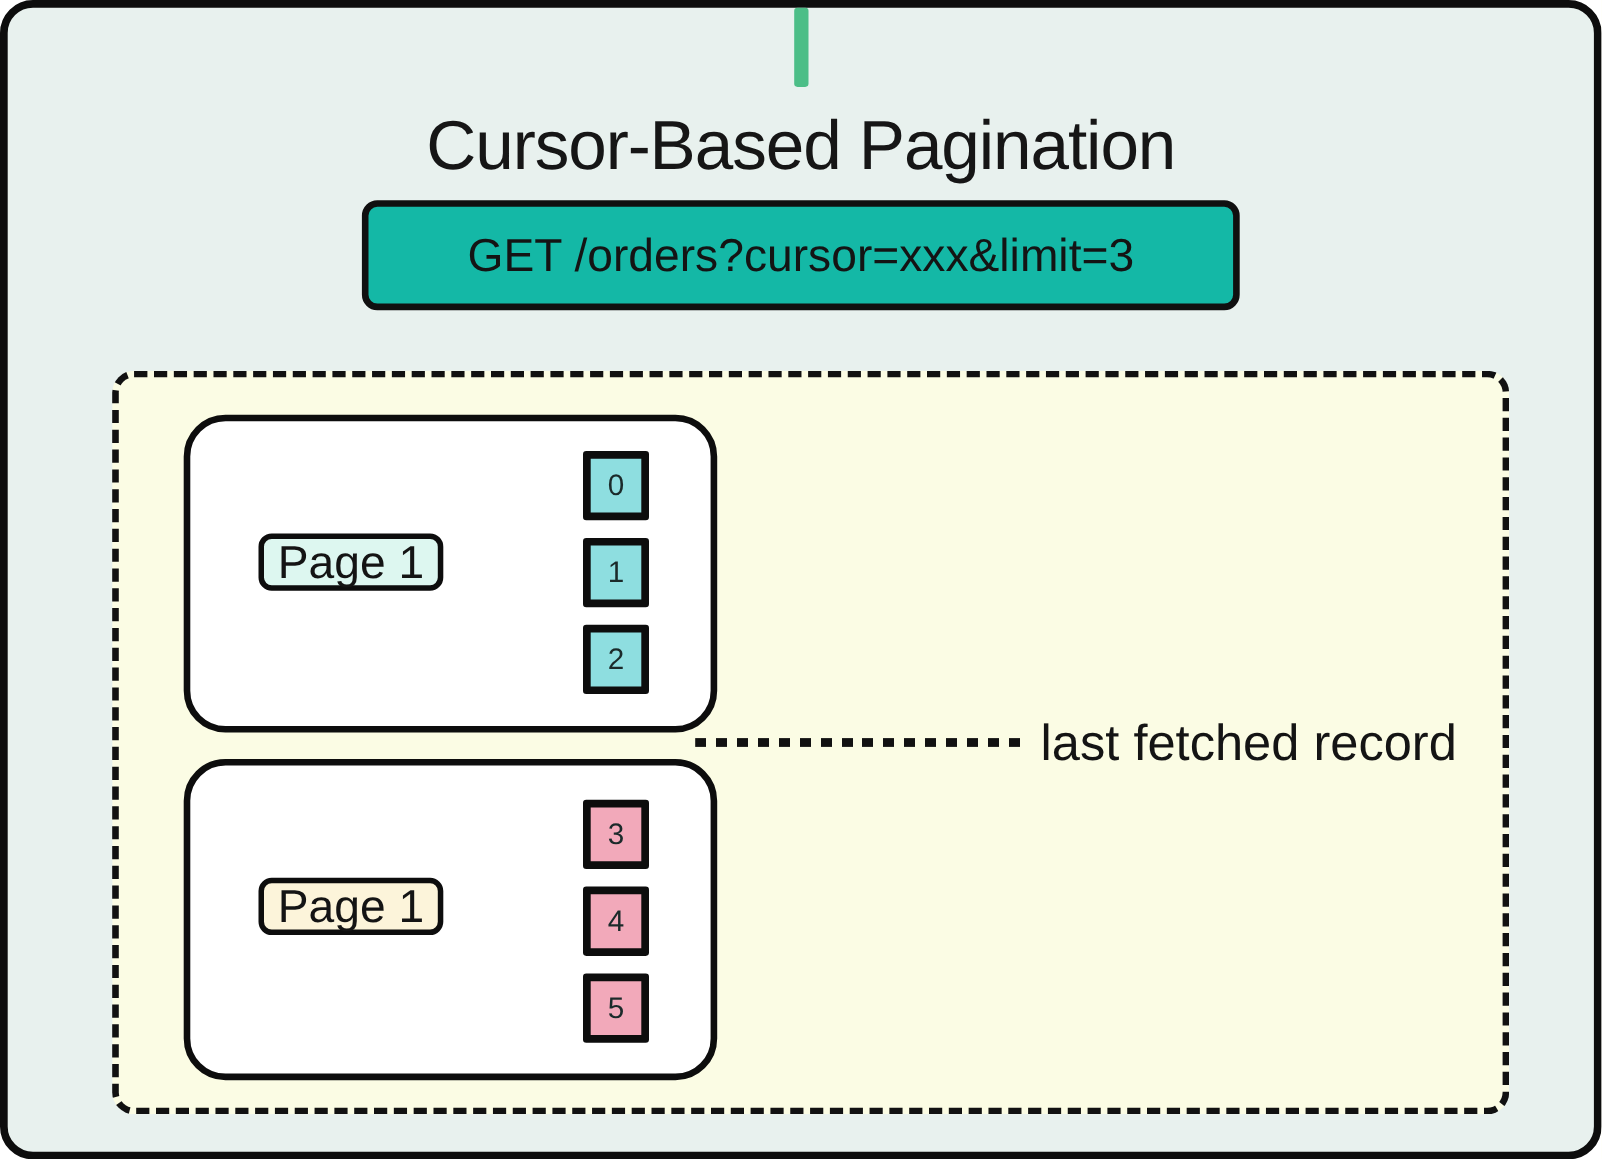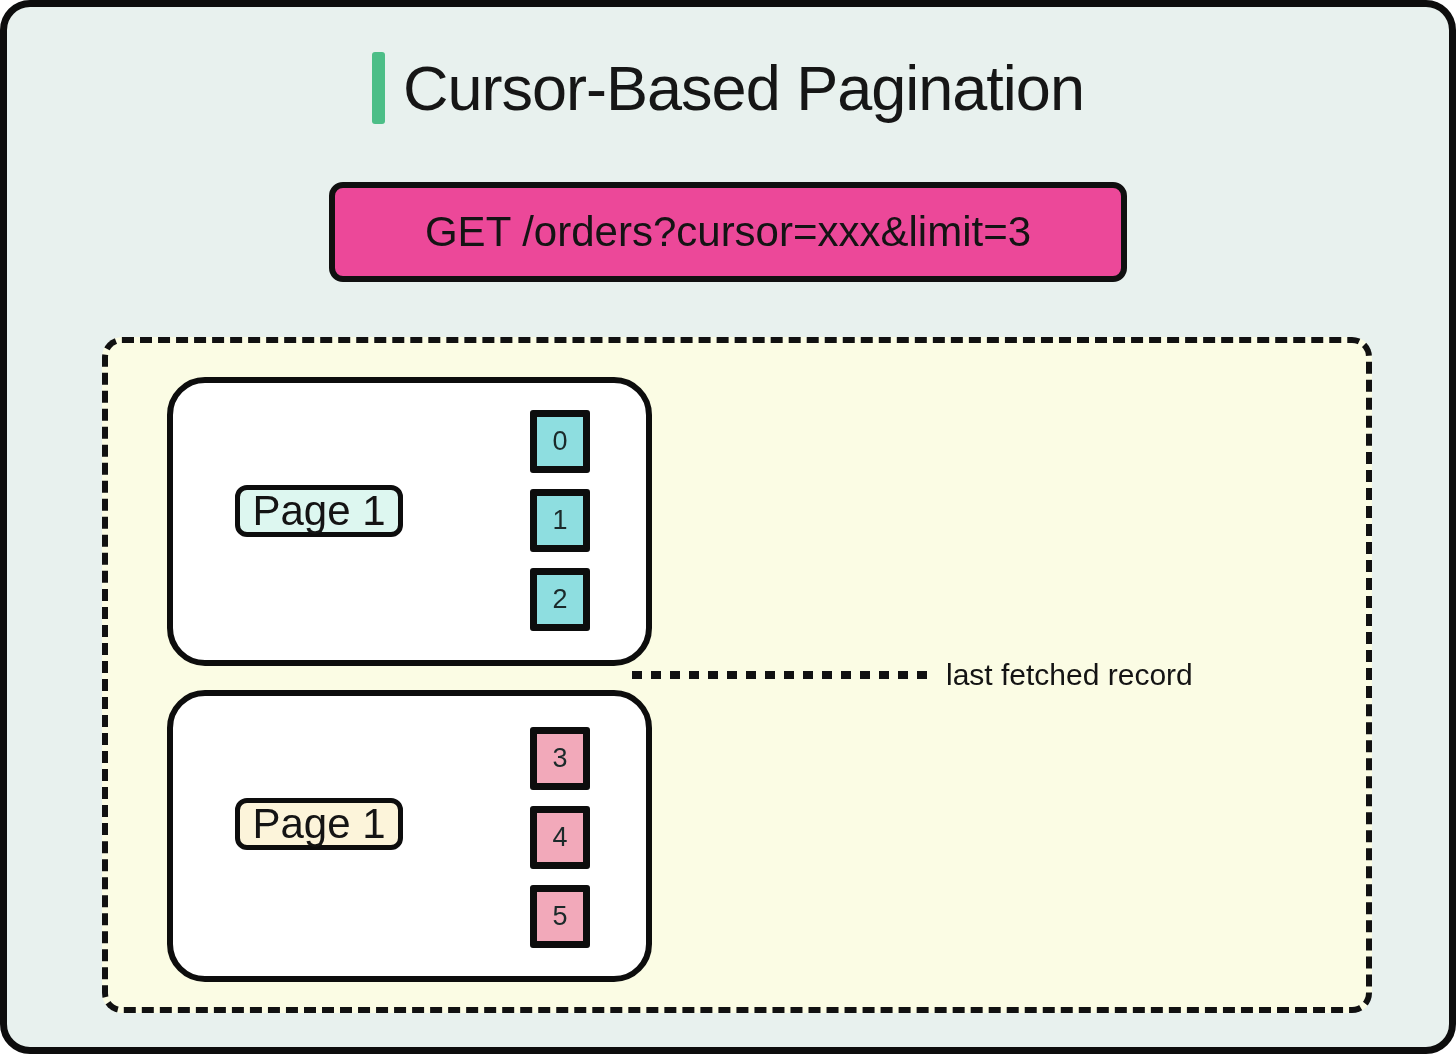--- a/index.html
+++ b/index.html
@@ -21,20 +21,21 @@
   }
   
   .title-row {
     position: absolute;
     top: 42px; left: 0; right: 0;
     height: 78px;
     display: flex;
     justify-content: center;
     align-items: center;
     gap: 18px;
+    flex-direction: column;
   }
   .title-bar {
     width: 13px; height: 72px;
     border-radius: 3px;
     background: #4cbe87;
     flex: 0 0 auto;
   }
   .title-text {
     font-size: 63px;
     letter-spacing: -1px;
@@ -118,36 +119,36 @@
     left: 524px; top: 328px;
     width: 296px; height: 8px;
     background: repeating-linear-gradient(90deg, #111111 0 10px, transparent 10px 19px);
   }
   .annotation {
     position: absolute;
     left: 838px; top: 308px;
     height: 48px;
     display: flex;
     align-items: center;
-    font-size: 30px;
+    font-size: 46px;
     color: #141414;
     white-space: nowrap;
   }
 </style>
 </head>
 <body>
 
 <div class="frame">
 
   <div class="title-row">
     <div class="title-bar" style="background-color: rgb(76, 190, 135);"></div>
     <div class="title-text">Cursor-Based Pagination</div>
   </div>
 
-  <div class="request-box" style="background-color: #ec4899;">
+  <div class="request-box" style="background-color: #14b8a6;">
     <div class="request-text">GET /orders?cursor=xxx&amp;limit=3</div>
   </div>
 
   <div class="result-area" style="background-color: rgb(251, 252, 228);">
 
     <div class="page-card first">
       <div class="page-label" style="background-color: rgb(221, 247, 240);">Page 1</div>
       <div class="cells">
         <div class="cell" style="background-color: rgb(142, 222, 224);">0</div>
         <div class="cell" style="background-color: rgb(142, 222, 224);">1</div>

